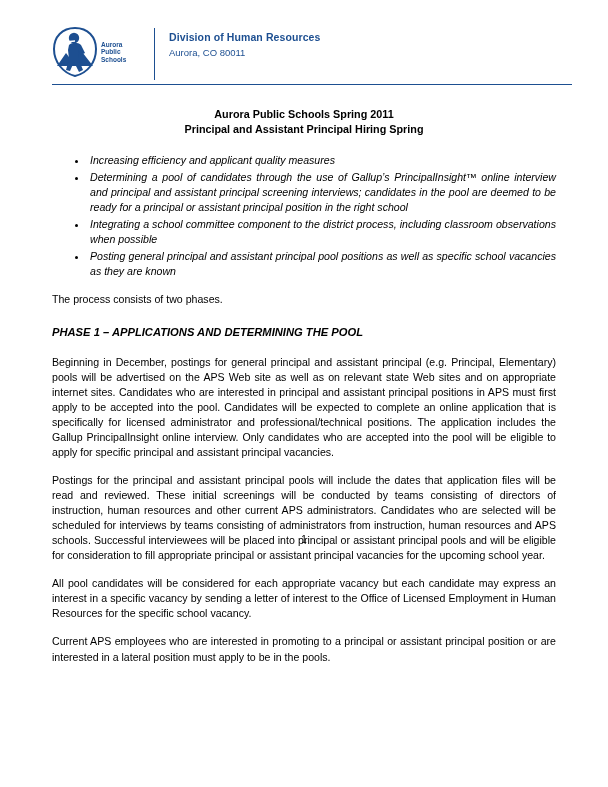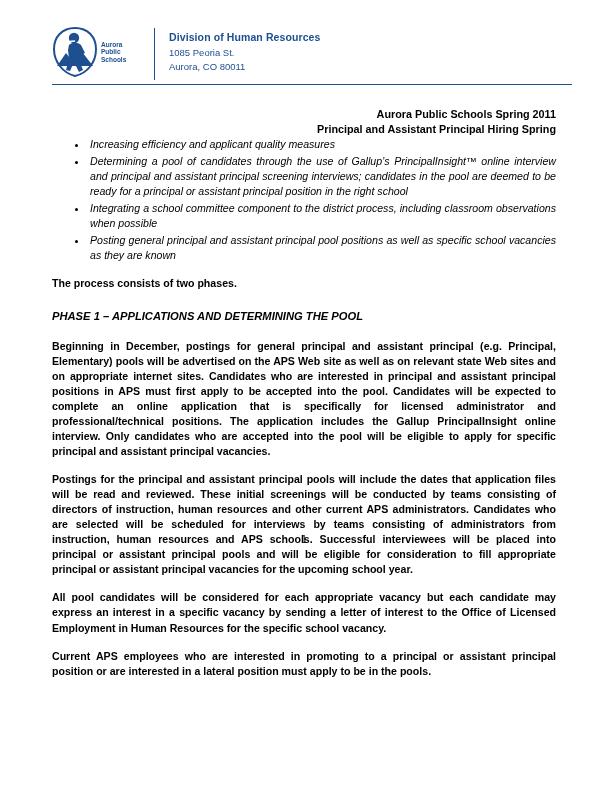--- a/index.html
+++ b/index.html
@@ -90,30 +90,29 @@
   }
 
   
   .content {
     padding: 0 52px 0 52px;
     margin-top: 22px;
     font-size: 10.6px;
     line-height: 1.42;
   }
   .doc-title {
-    text-align: right;
+    text-align: center;
     font-weight: bold;
     font-size: 10.8px;
     line-height: 1.38;
-    margin-bottom: 0;
+    margin-bottom: 16px;
   }
   p.para {
     margin: 0 0 13px 0;
     text-align: justify;
-    font-weight: bold;
   }
   p.intro {
     margin: 0 0 6px 0;
     text-align: left;
   }
   ul.features {
     margin: 0 0 13px 0;
     padding-left: 36px;
     list-style: disc;
   }
@@ -165,21 +164,20 @@
         <div>Aurora</div>
         <div>Public</div>
         <div>Schools</div>
       </div>
     </div>
 
     <div class="divider-vert"></div>
 
     <div class="addr">
       <div class="dept">Division of Human Resources</div>
-      <div>1085 Peoria St.</div>
       <div>Aurora, CO 80011</div>
     </div>
 
   </div>
 
   <div class="rule"></div>
 
   <div class="content">
 
     <div class="doc-title">

